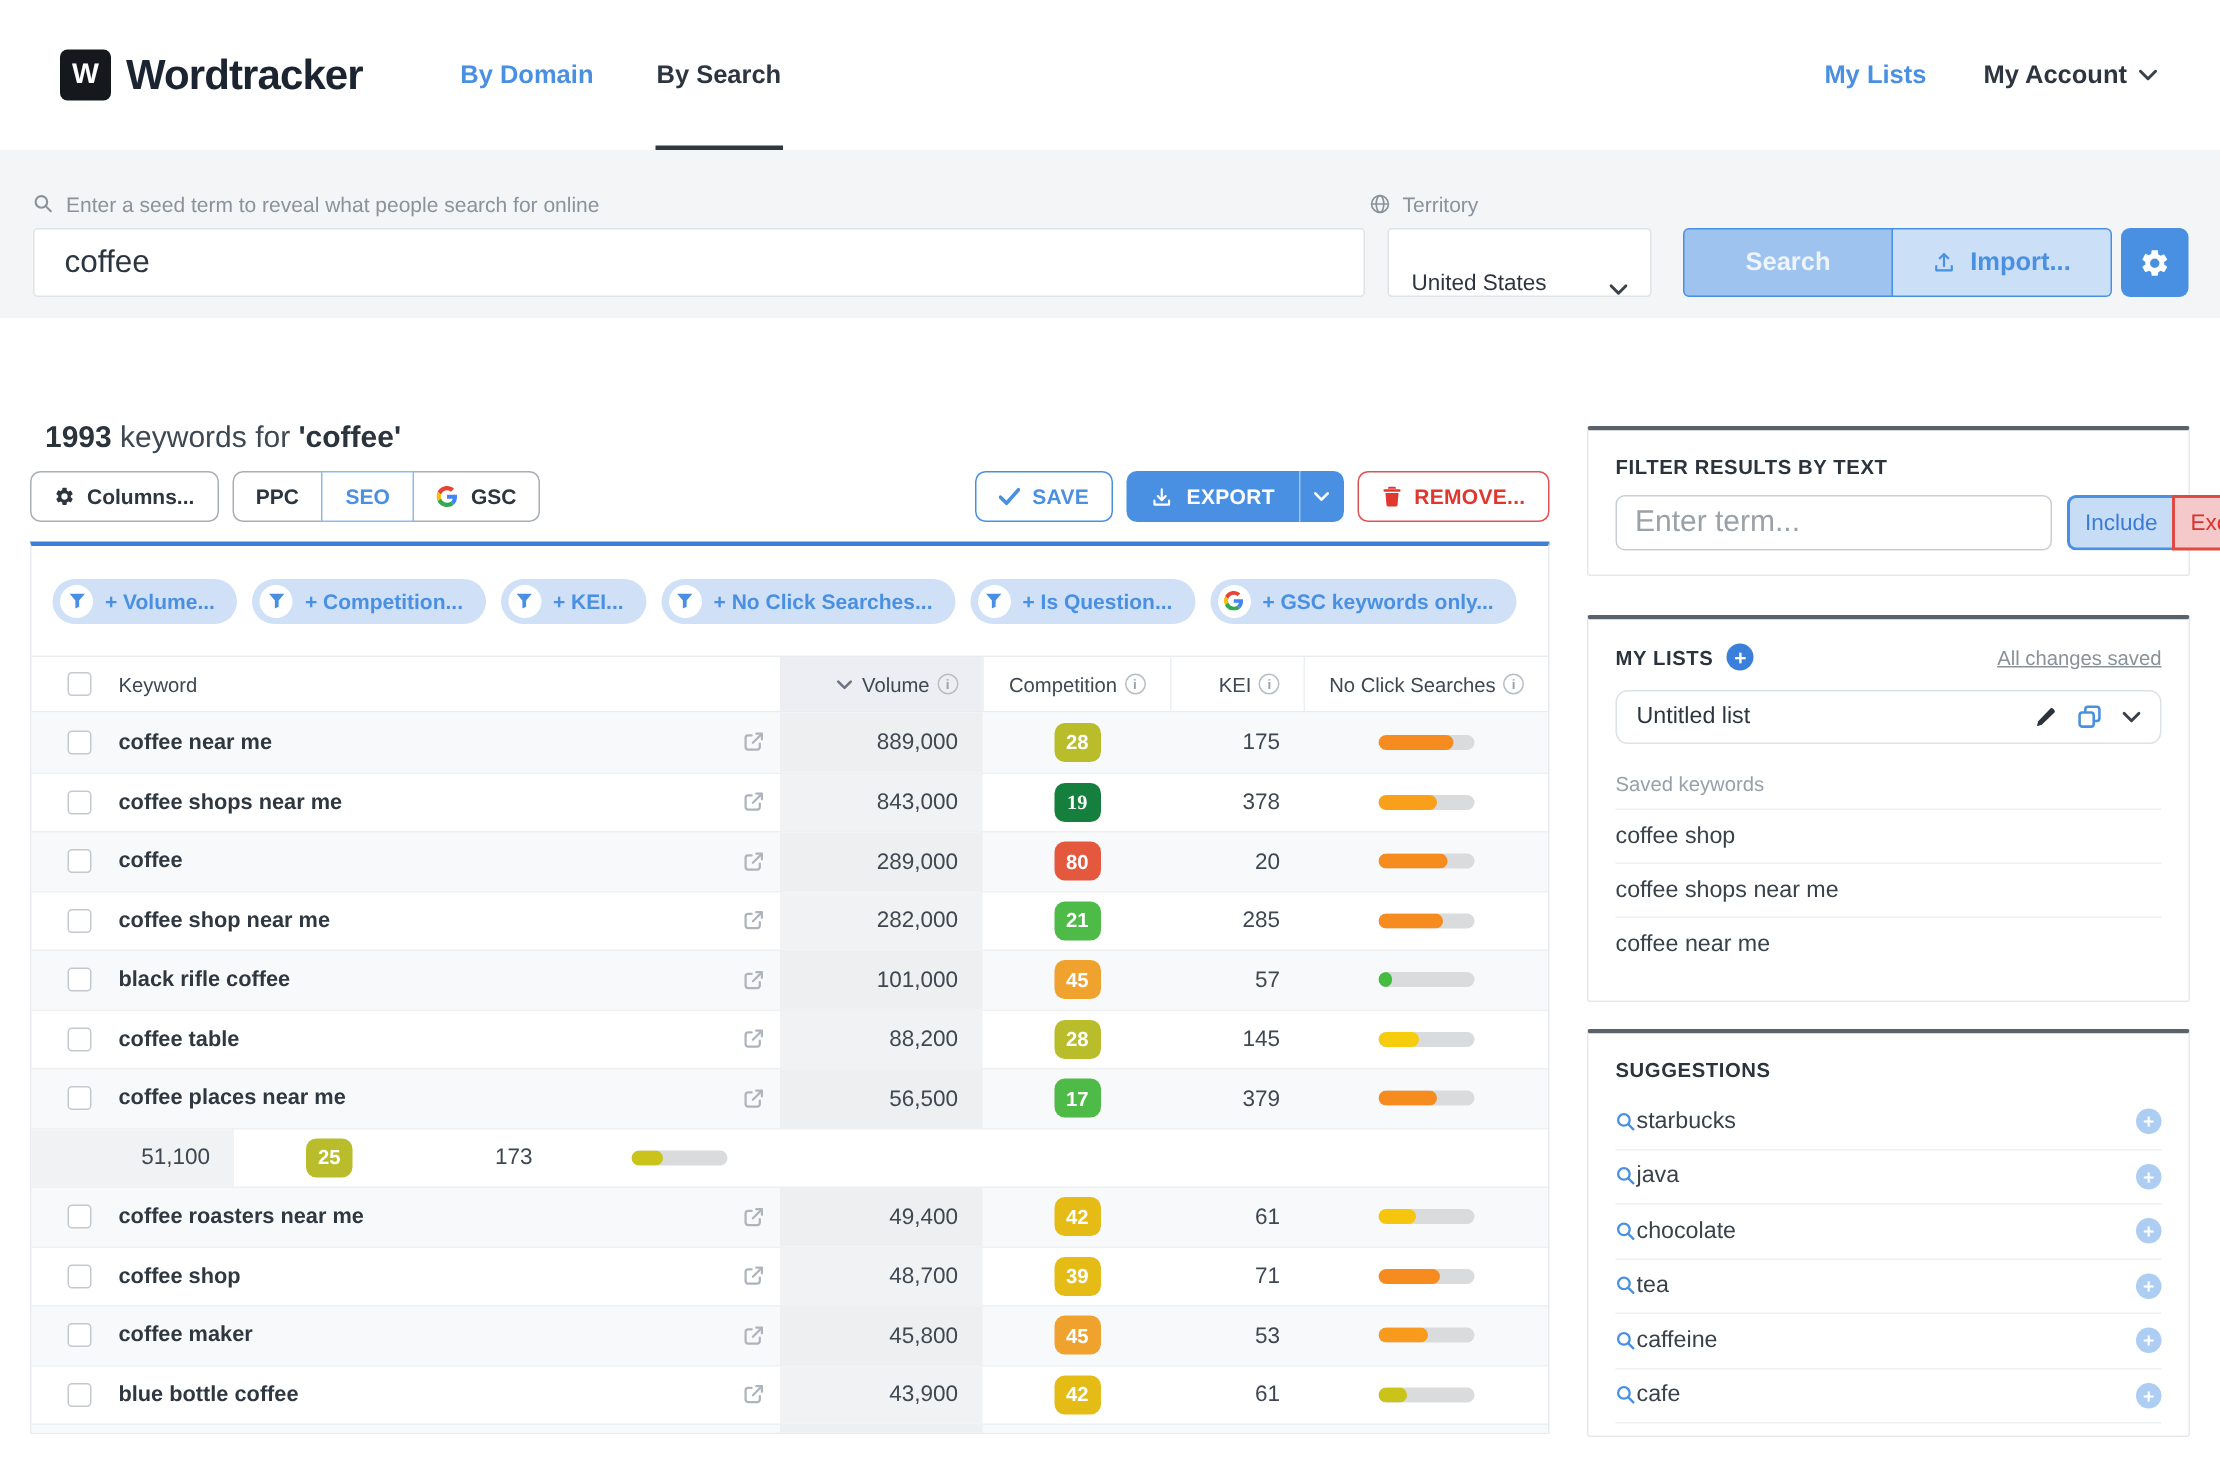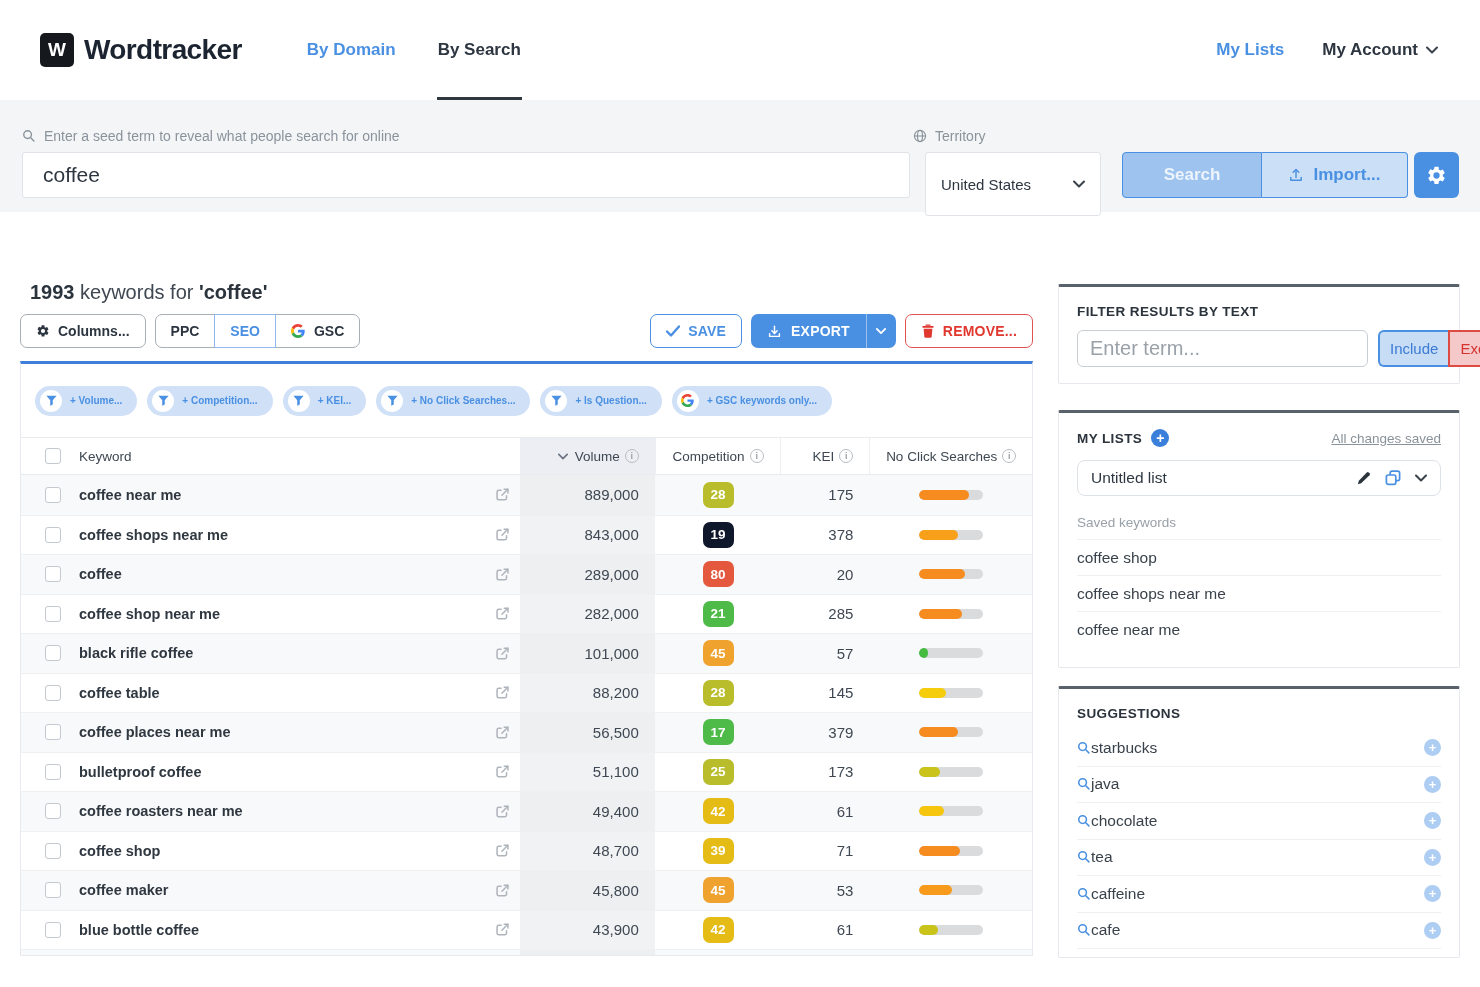--- a/index.html
+++ b/index.html
@@ -20,21 +20,21 @@
   .nav-link.blue { color:#4a90e2; }
   .chev { width:12px; height:8px; color:#39424b; }
 
   
   .search-band { position:absolute; top:100px; left:0; width:1480px; height:112px; background:#f3f5f7; }
   .band-label { position:absolute; top:28px; display:flex; align-items:center; gap:8px; font-size:14px; color:#8a939c; }
   .band-label svg { width:14px; height:14px; color:#8a939c; }
   .seed-label { left:22px; }
   .territory-label { left:913px; }
   .seed-input { position:absolute; top:52px; left:22px; width:888px; height:46px; border:1px solid #e0e3e7; border-radius:3px; background:#fff; font-family:"Liberation Sans",sans-serif; font-size:21px; color:#2d3640; padding:0 20px; outline:none; }
-  .territory-select { position:absolute; top:52px; left:925px; width:176px; height:64px; background:#fff; border:1px solid #e0e3e7; border-radius:3px; display:flex; align-items:center; padding:0 15px; font-size:15px; color:#2d3640; cursor:pointer; }
+  .territory-select { position:absolute; top:52px; left:925px; width:176px; height:46px; background:#fff; border:1px solid #e0e3e7; border-radius:3px; display:flex; align-items:flex-end; padding:0 15px; font-size:15px; color:#2d3640; cursor:pointer; }
   .territory-select .chev { margin-left:auto; color:#39424b; }
   .action-group { position:absolute; top:52px; left:1122px; height:46px; display:flex; }
   .search-btn { width:140px; background:#9dc3ee; color:#edf4fc; font-weight:700; font-size:17px; border:1px solid #4a90e2; border-radius:4px 0 0 4px; display:flex; align-items:center; justify-content:center; cursor:pointer; }
   .import-btn { width:146px; background:#cbdff7; color:#4a90e2; font-weight:700; font-size:17px; border:1px solid #4a90e2; border-left:none; border-radius:0 4px 4px 0; display:flex; align-items:center; justify-content:center; gap:9px; cursor:pointer; }
   .import-btn svg { width:16px; height:16px; }
   .gear-btn { position:absolute; top:52px; left:1414px; width:45px; height:46px; background:#4a90e2; border:none; border-radius:6px; color:#fff; display:flex; align-items:center; justify-content:center; cursor:pointer; }
   .gear-btn svg { width:21px; height:21px; }
 
   
   .results-title { position:absolute; top:281px; left:30px; font-size:20px; color:#3f4852; }
@@ -53,21 +53,21 @@
   .export-btn { background:#4a90e2; border:none; border-radius:7px; color:#fff; display:flex; align-items:stretch; overflow:hidden; padding:0; }
   .export-main { display:flex; align-items:center; gap:9px; padding:0 16px; font-weight:800; font-size:14px; letter-spacing:.2px; cursor:pointer; }
   .export-caret { width:30px; display:flex; align-items:center; justify-content:center; border-left:1px solid rgba(255,255,255,.45); cursor:pointer; }
   .export-caret .chev { color:#fff; width:10px; }
   .remove-btn { border:1.5px solid #e05252; color:#e0372f; font-weight:800; letter-spacing:.2px; }
   .remove-btn svg { color:#e0372f; }
 
   
   .results-card { position:absolute; top:361px; left:20px; width:1013px; height:595px; background:#fff; border:1px solid #e7eaee; border-top:3px solid #3f7fd9; overflow:hidden; }
   .pills-row { height:73px; display:flex; align-items:center; gap:10px; padding:0 14px; }
-  .pill { height:30px; border-radius:15px; background:#cfe0f7; color:#4a90e2; font-size:10px; font-weight:600; display:flex; align-items:center; gap:8px; padding:0 15px 0 5px; cursor:pointer; white-space:nowrap; }
+  .pill { height:30px; border-radius:15px; background:#cfe0f7; color:#4a90e2; font-size:14px; font-weight:600; display:flex; align-items:center; gap:8px; padding:0 15px 0 5px; cursor:pointer; white-space:nowrap; }
   .pill-icon { width:22px; height:22px; border-radius:50%; background:#fff; display:flex; align-items:center; justify-content:center; color:#4a90e2; flex:none; }
   .pill-icon svg { width:11px; height:11px; }
   .pill-icon.google svg { width:13px; height:13px; }
 
   .thead { height:38px; display:flex; border-top:1px solid #e9ecef; border-bottom:1px solid #e9ecef; font-size:13.5px; color:#3f4852; }
   .col-kw { width:500px; display:flex; align-items:center; padding-left:24px; }
   .col-vol { width:135px; display:flex; align-items:center; justify-content:flex-end; padding-right:16px; }
   .col-comp { width:127px; display:flex; align-items:center; justify-content:center; border-left:1px solid #edf0f2; border-right:1px solid #edf0f2; }
   .col-kei { width:88px; display:flex; align-items:center; justify-content:flex-end; padding-right:16px; }
   .col-nc { width:163px; display:flex; align-items:center; justify-content:center; border-left:1px solid #edf0f2; }
@@ -381,21 +381,21 @@
       <span class="ext-icon"><svg viewBox="0 0 16 16" fill="none" stroke="currentColor" stroke-width="1.6" stroke-linecap="round" stroke-linejoin="round">
               <path d="M6.5 3.5H4A1.8 1.8 0 0 0 2.2 5.3v6.5A1.8 1.8 0 0 0 4 13.6h6.5a1.8 1.8 0 0 0 1.8-1.8V9.3"></path>
               <path d="M9.8 2.3h4v4"></path>
               <path d="M13.6 2.5 7.4 8.7"></path>
             </svg></span>
     </div>
     <div class="col-vol">
           <span>843,000</span>
         </div>
     <div class="col-comp" style="border:none;">
-          <span class="badge" style="background: #0f172a;">19</span>
+          <span class="badge" style="background: #15803d; font-family: Liberation Serif, serif;">19</span>
         </div>
     <div class="col-kei">
           <span>378</span>
         </div>
     <div class="col-nc" style="border:none;">
           <span class="bar-track">
             <span class="bar-fill" style="width: 62%; background: rgb(249, 160, 27); display: block;"></span>
           </span>
         </div>
   </div>
@@ -524,29 +524,20 @@
           <span>379</span>
         </div>
     <div class="col-nc" style="border:none;">
           <span class="bar-track">
             <span class="bar-fill" style="width: 62%; background: rgb(246, 139, 31); display: block;"></span>
           </span>
         </div>
   </div>
 
   <div class="trow">
-    <div class="col-kw">
-      <input type="checkbox" class="cb" style="">
-      <span class="kw-label">bulletproof coffee</span>
-      <span class="ext-icon"><svg viewBox="0 0 16 16" fill="none" stroke="currentColor" stroke-width="1.6" stroke-linecap="round" stroke-linejoin="round">
-              <path d="M6.5 3.5H4A1.8 1.8 0 0 0 2.2 5.3v6.5A1.8 1.8 0 0 0 4 13.6h6.5a1.8 1.8 0 0 0 1.8-1.8V9.3"></path>
-              <path d="M9.8 2.3h4v4"></path>
-              <path d="M13.6 2.5 7.4 8.7"></path>
-            </svg></span>
-    </div>
     <div class="col-vol">
           <span>51,100</span>
         </div>
     <div class="col-comp" style="border:none;">
           <span class="badge" style="background: rgb(185, 189, 43);">25</span>
         </div>
     <div class="col-kei">
           <span>173</span>
         </div>
     <div class="col-nc" style="border:none;">

